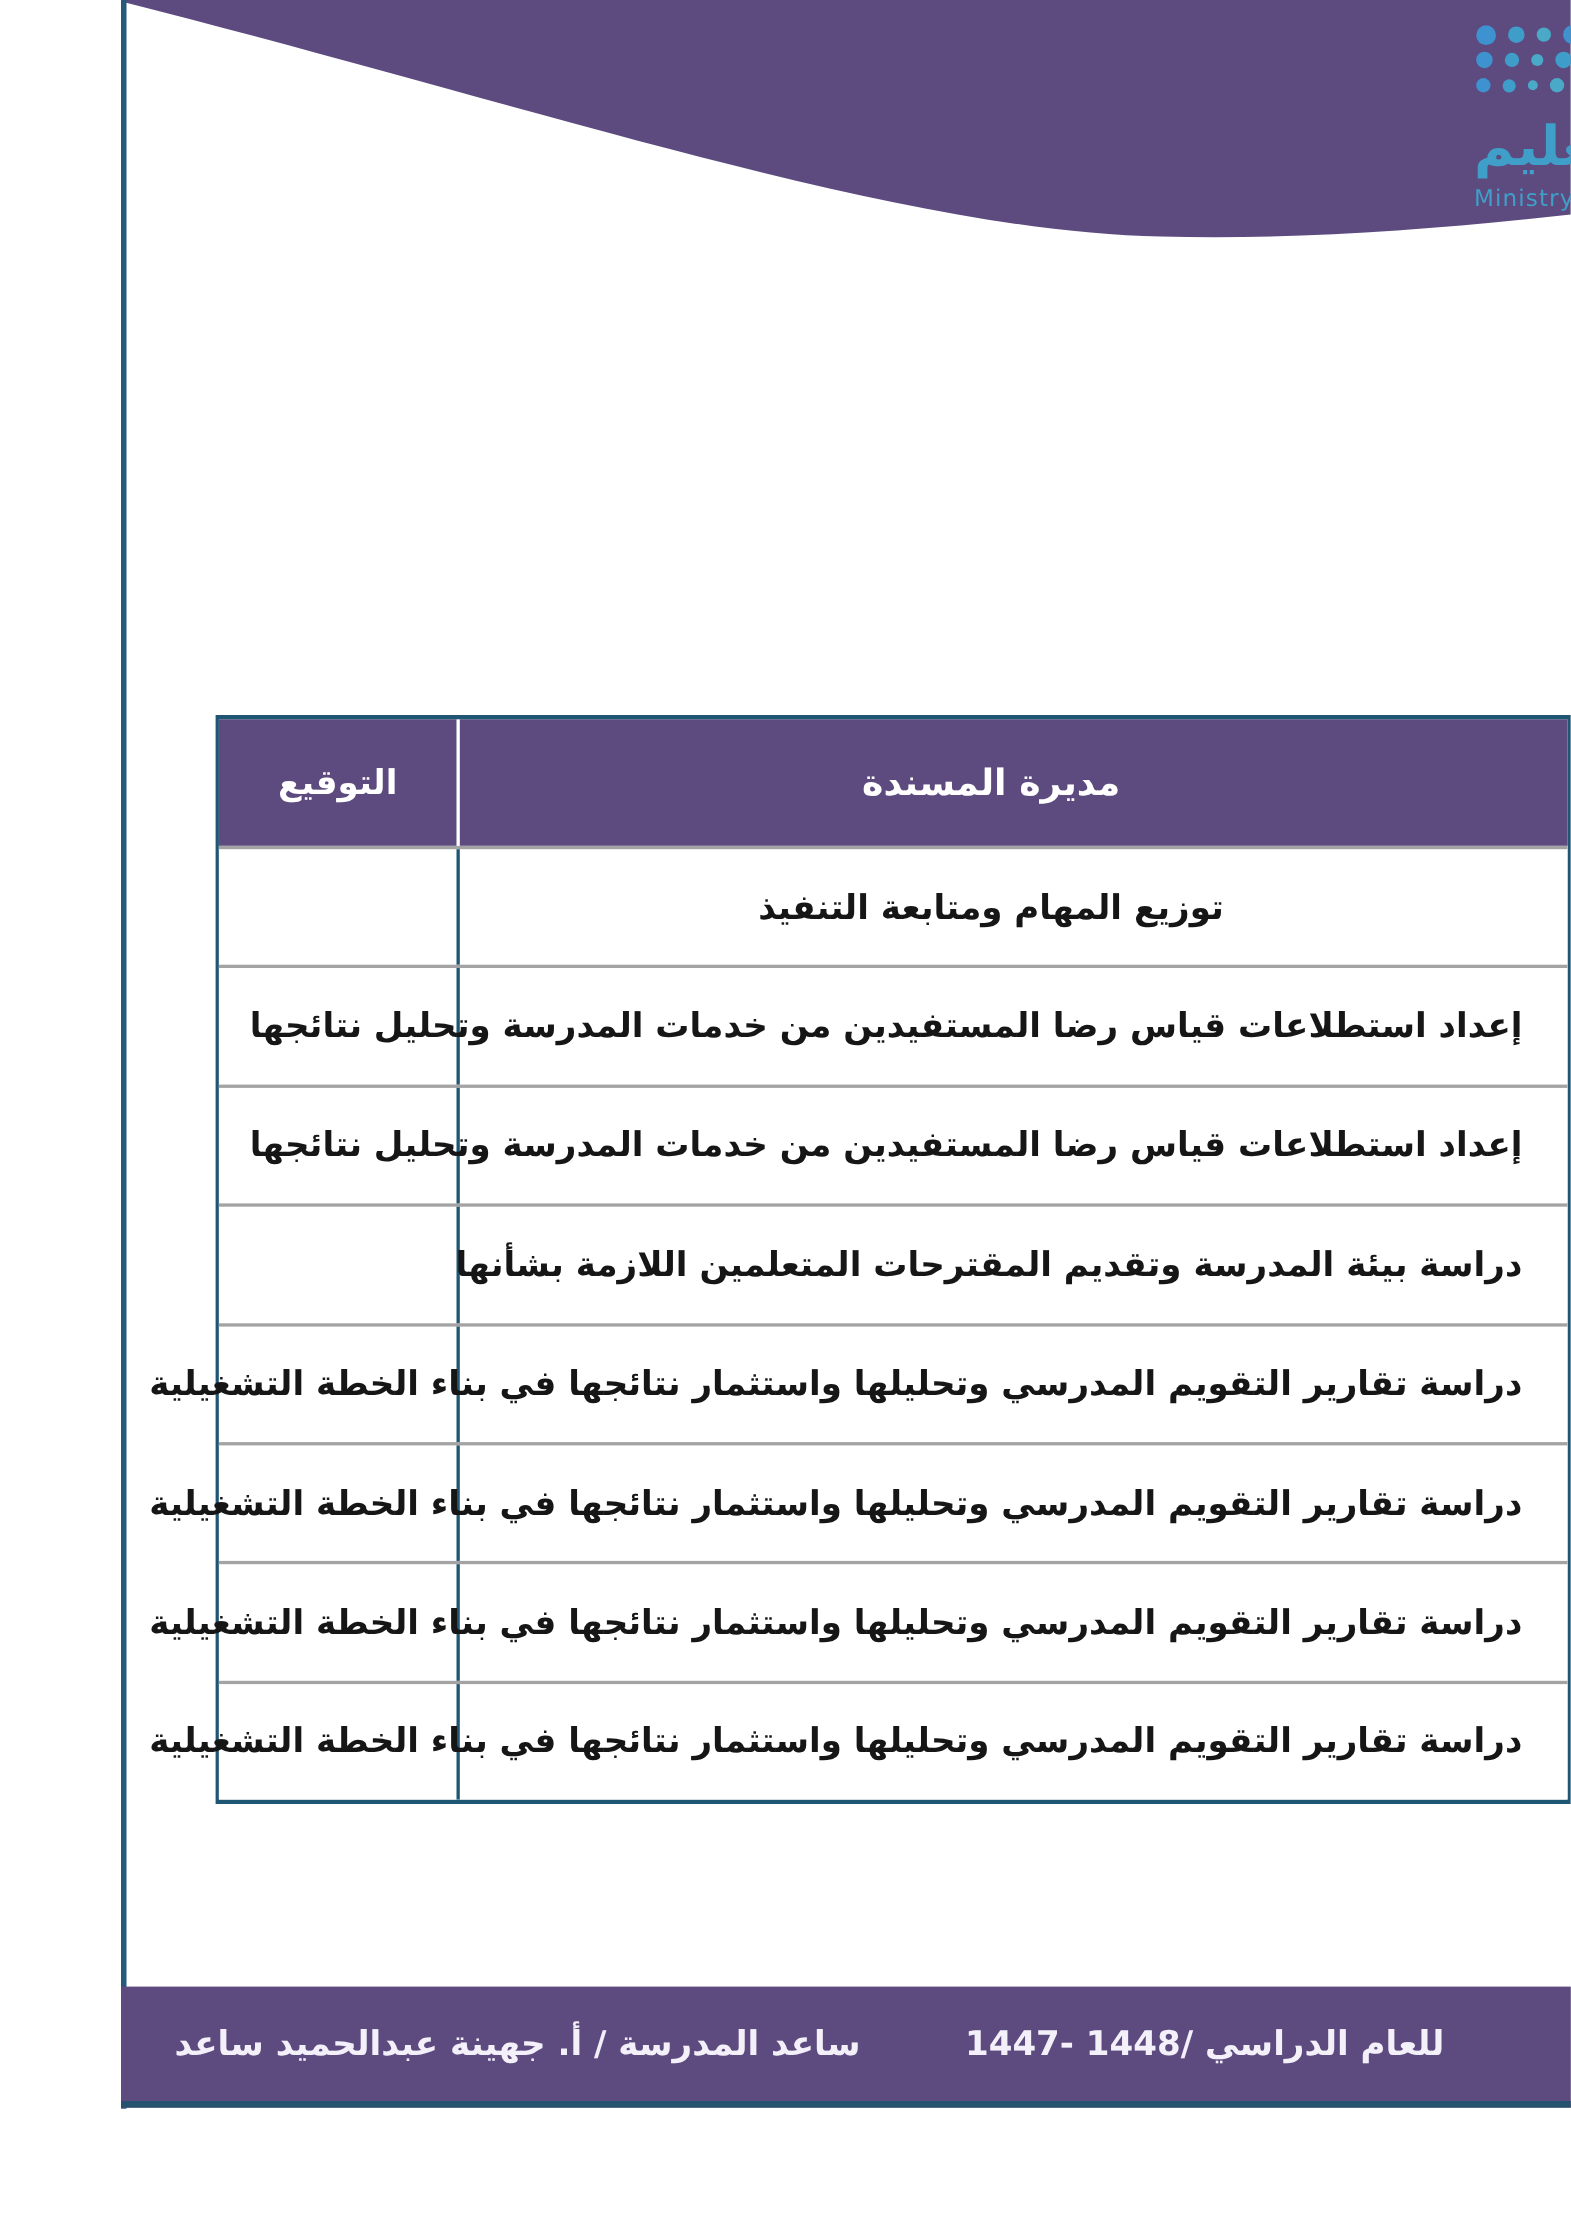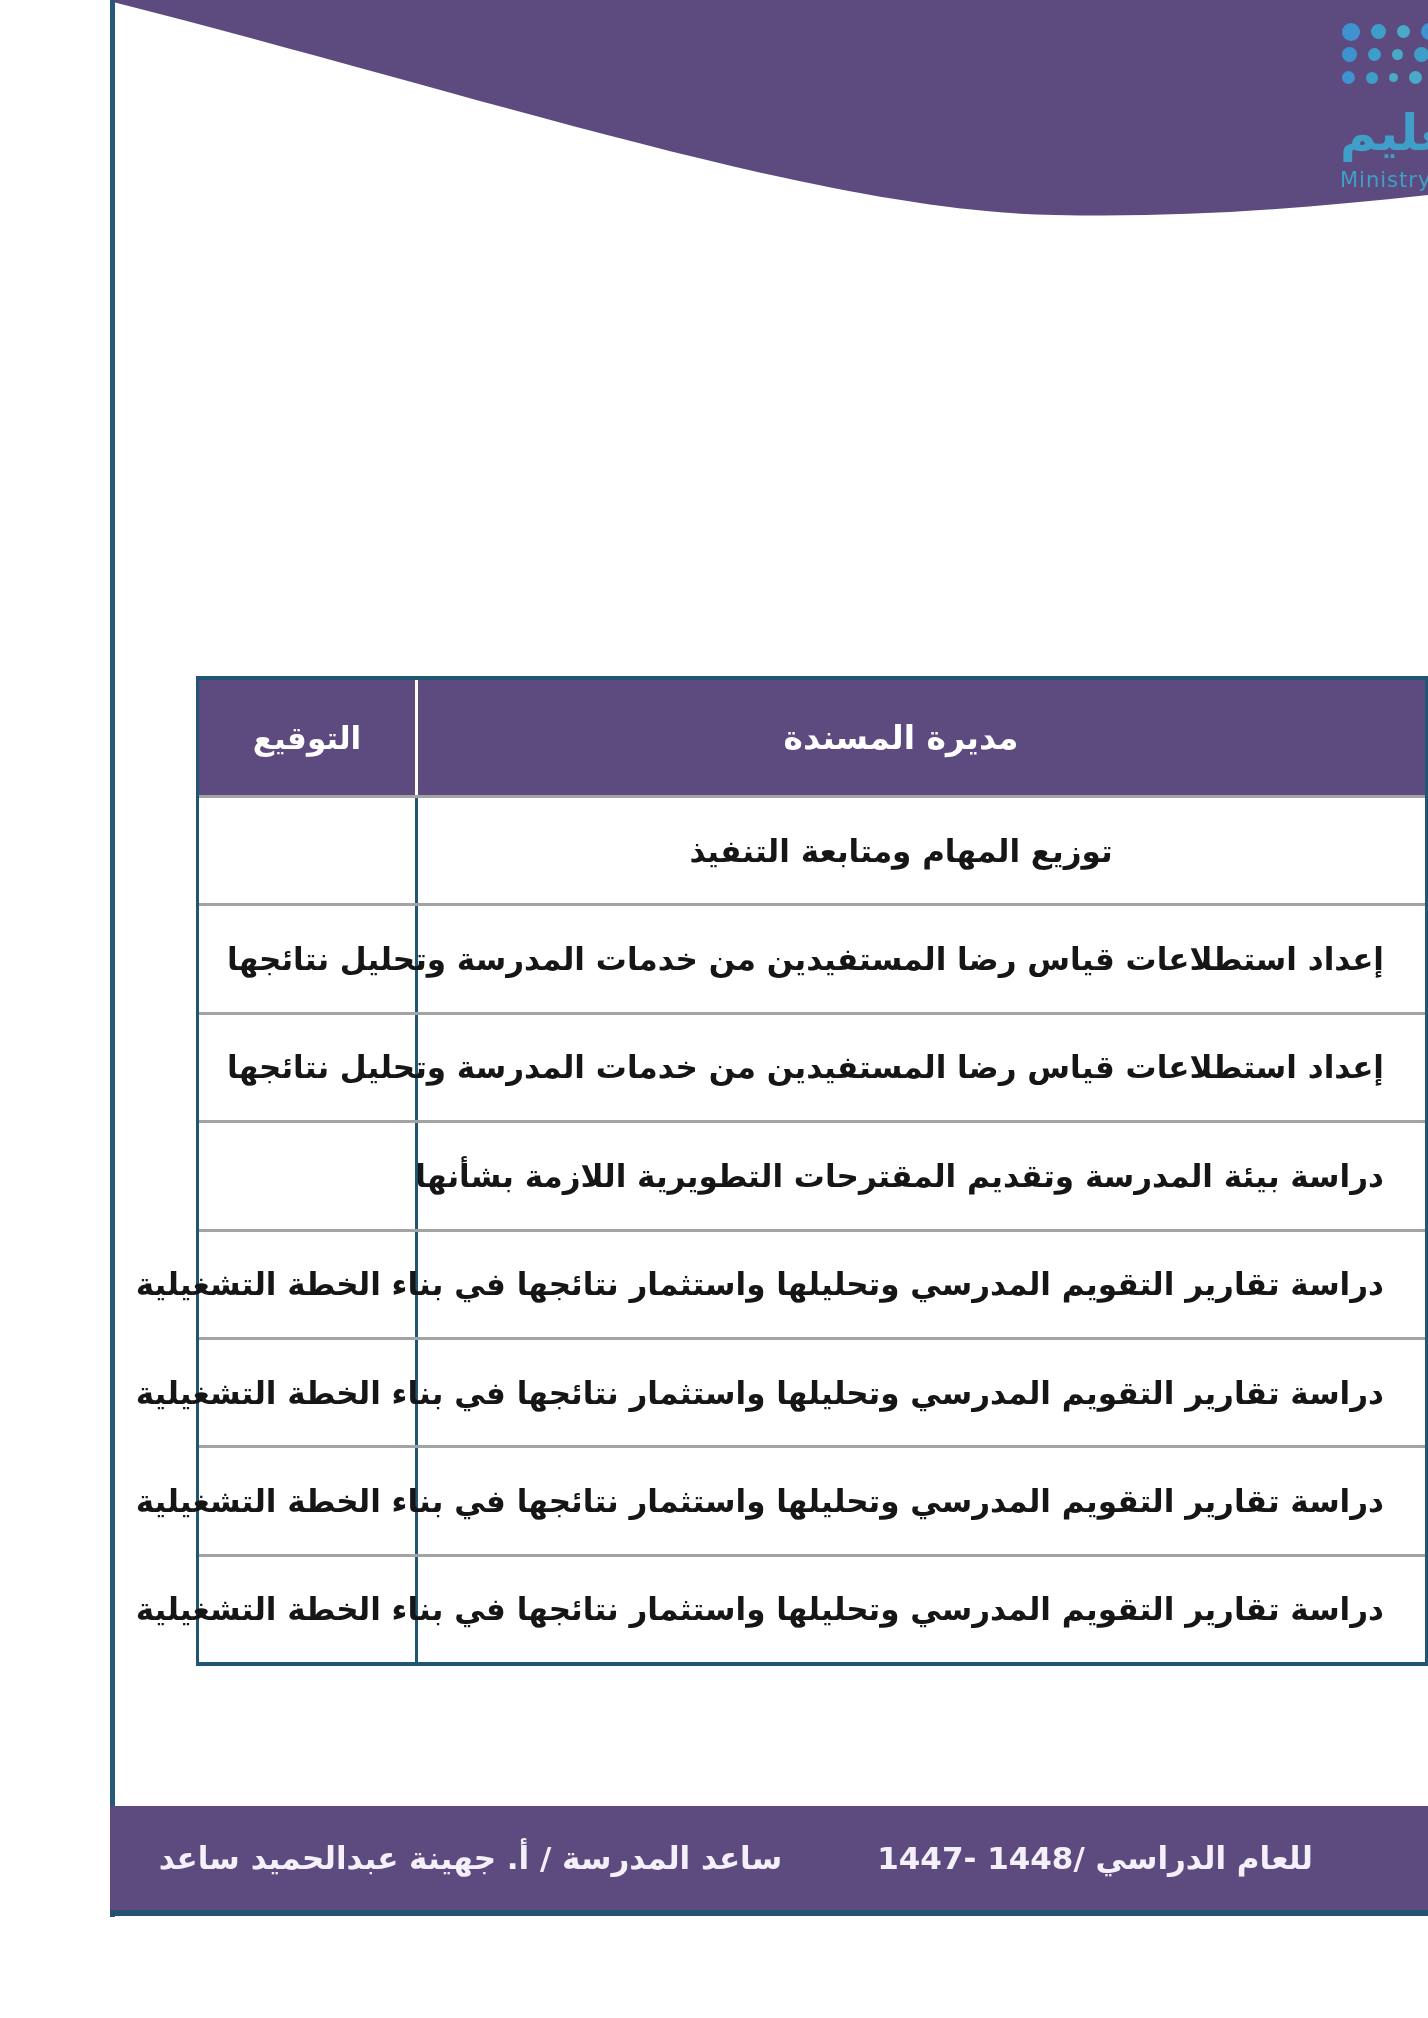--- a/index.html
+++ b/index.html
@@ -26,21 +26,21 @@
   .r3 .d1{width:13px;height:13px;background:#3e92cf;}
   .r3 .d2{width:12px;height:12px;background:#3f9dc9;}
   .r3 .d3{width:9px;height:9px;background:#4aa9c6;}
   .r3 .d4{width:13px;height:13px;background:#4aa9c6;}
   .wordmark{position:absolute;left:1340px;top:104px;font-size:50px;font-weight:bold;
     color:#3f9fc8;white-space:nowrap;direction:rtl;}
   .ministry{position:absolute;left:1340px;top:168px;font-size:21px;color:#3f9fc8;
     white-space:nowrap;letter-spacing:1px;}
   
   .task-table{
-    position:absolute;left:196px;top:676px;width:1232px;box-sizing:border-box;
+    position:absolute;left:196px;top:650px;width:1232px;box-sizing:border-box;
     border:3px solid #1f5674;border-top-width:4px;border-bottom-width:4px;
   }
   .t-header{display:flex;height:115px;background:#5d4b80;}
   .sig-col{width:219px;flex:none;box-sizing:border-box;display:flex;
     align-items:center;justify-content:center;}
   .t-header .sig-col{border-right:3px solid #ffffff;}
   .task-col{flex:1;display:flex;align-items:center;overflow:visible;}
   .task-box{width:966px;flex:none;text-align:center;white-space:nowrap;direction:rtl;}
   .t-header .task-box{color:#ffffff;font-weight:bold;font-size:33px;}
   .sig-head-label{color:#ffffff;font-weight:bold;font-size:31px;direction:rtl;}
@@ -114,21 +114,21 @@
     </div>
     <div class="t-row">
       <div class="sig-col"></div>
       <div class="task-col">
         <div class="task-box">إعداد استطلاعات قياس رضا المستفيدين من خدمات المدرسة وتحليل نتائجها</div>
       </div>
     </div>
     <div class="t-row">
       <div class="sig-col"></div>
       <div class="task-col">
-        <div class="task-box">دراسة بيئة المدرسة وتقديم المقترحات التطويرية اللازمة بشأنها</div>
+        <div class="task-box">دراسة بيئة المدرسة وتقديم المقترحات المتعلمين اللازمة بشأنها</div>
       </div>
     </div>
     <div class="t-row">
       <div class="sig-col"></div>
       <div class="task-col">
         <div class="task-box">دراسة تقارير التقويم المدرسي وتحليلها واستثمار نتائجها في بناء الخطة التشغيلية</div>
       </div>
     </div>
     <div class="t-row">
       <div class="sig-col"></div>

